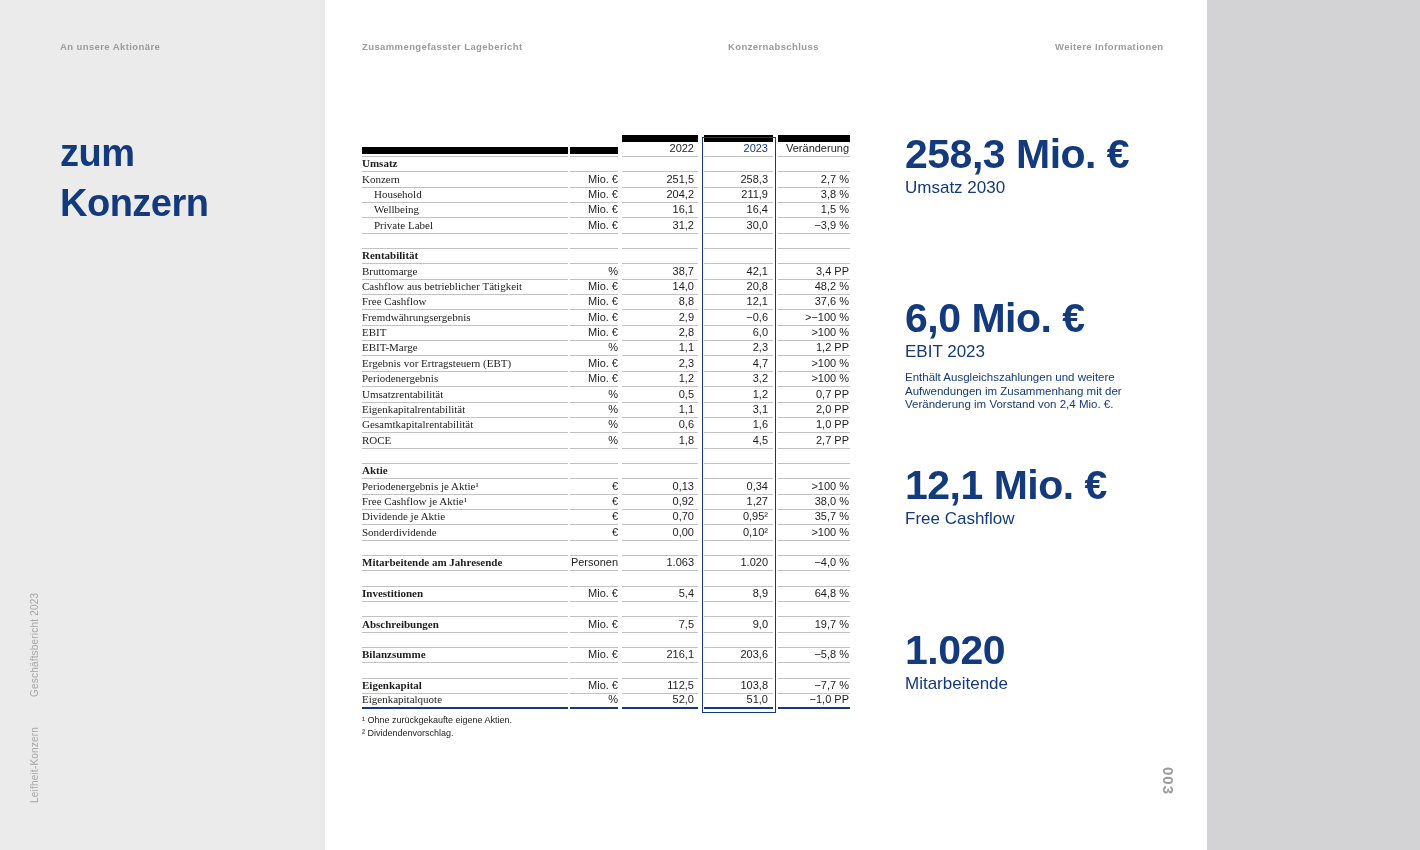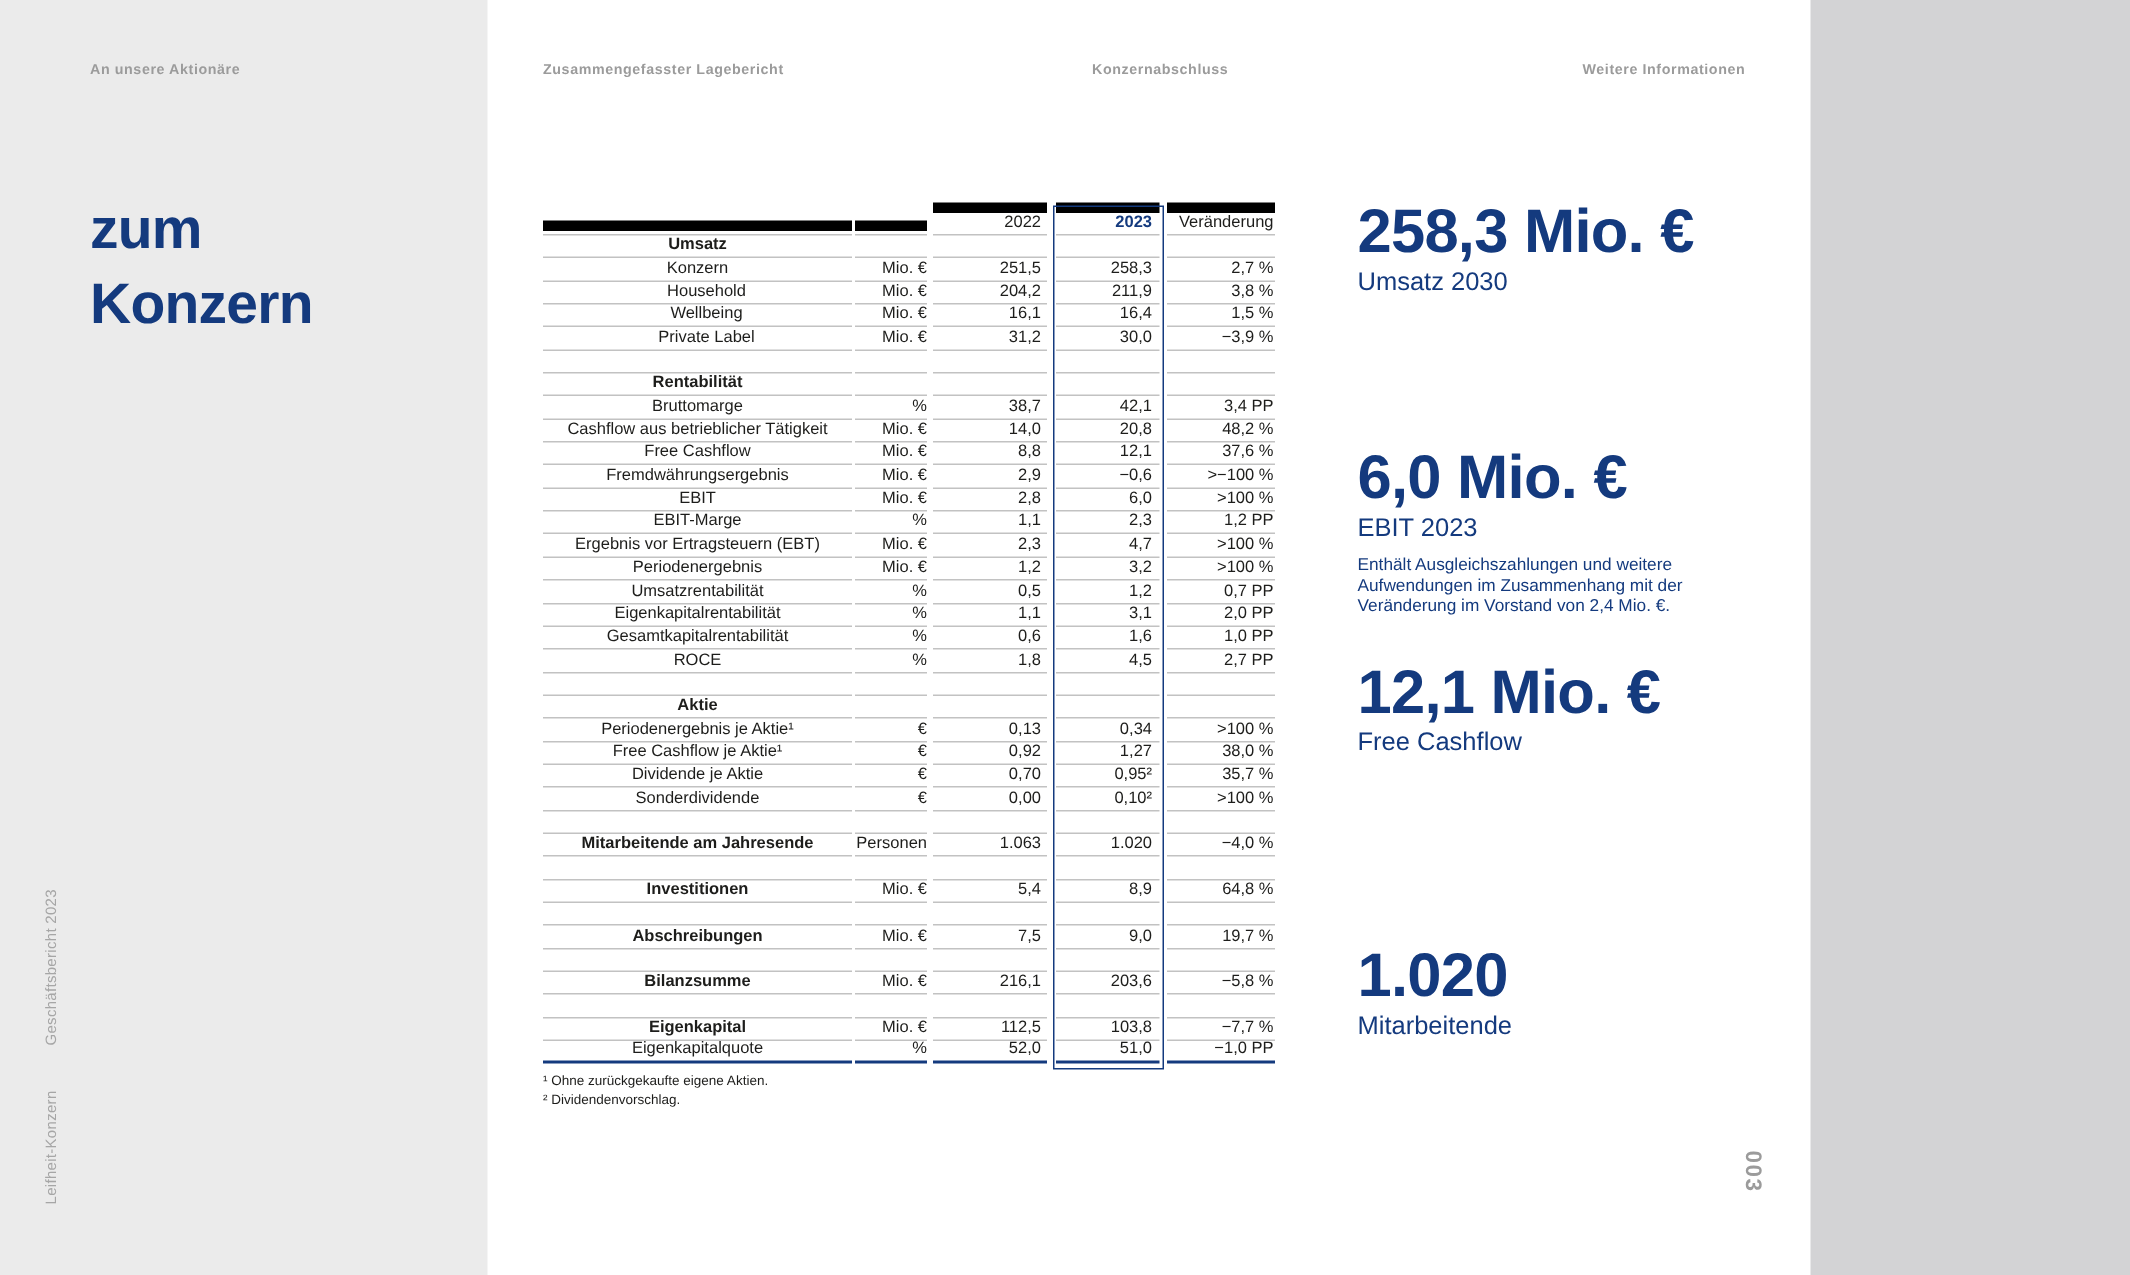--- a/index.html
+++ b/index.html
@@ -18,37 +18,37 @@
                 font-size:38px; font-weight:bold; line-height:50px; letter-spacing:-0.5px; }
 
   
   .kpi-table { position:absolute; left:362px; top:140px; width:490px; }
   .trow { display:flex; height:15.35px; align-items:flex-end; }
   .trow.header { height:17px; }
   .c { font-size:11px; line-height:12px; color:#1d1d1b; padding-bottom:2px;
        border-bottom:1px solid #c2c2c2; overflow:hidden; white-space:nowrap; }
   .header .c { border-top:7px solid #000000; }
   .last .c { border-bottom:2px solid #143a7e; }
-  .c.lbl  { width:206px; text-align:center; }
+  .c.lbl  { width:206px; text-align:left;font-family:Liberation Serif, serif; }
   .c.unit { width:48px;  margin-left:2px; text-align:right; }
   .c.y22  { width:76px;  margin-left:4px; text-align:right; padding-right:4px; }
   .c.y23  { width:69px;  margin-left:6px; text-align:right; padding-right:5px; }
   .c.chg  { width:72px;  margin-left:5px; text-align:right; padding-right:1px; }
   .c.ind  { padding-left:12px; }
   .trow.section .c.lbl, .trow.boldrow .c.lbl { font-weight:bold; }
   .header .c.y22, .header .c.chg { color:#1d1d1b; }
-  .header .c.y23 { font-weight:bold; color:#143a7e; }
+  .header .c.y23 { font-weight:normal; color:#143a7e; }
   .col-box { position:absolute; left:340px; top:-3px; width:74px; height:576px;
              border:1.5px solid #143a7e; pointer-events:none; }
   .footnotes { position:absolute; left:362px; top:714px; font-size:9px;
                line-height:12.5px; color:#1d1d1b; }
 
   
   .hl { position:absolute; left:905px; color:#143a7e; }
-  .hl-1 { top:133px; } .hl-2 { top:297px; } .hl-3 { top:440px; } .hl-4 { top:629px; }
+  .hl-1 { top:133px; } .hl-2 { top:297px; } .hl-3 { top:464px; } .hl-4 { top:629px; }
   .hl-value { font-size:41px; font-weight:bold; line-height:42px; letter-spacing:-0.5px; white-space:nowrap; }
   .hl-label { font-size:17px; margin-top:3px; }
   .hl-note  { font-size:11.5px; line-height:13.5px; margin-top:9px; width:252px; }
 
   
   .vtext { position:absolute; white-space:nowrap; font-size:10px; color:#a6a6a6;
            transform:rotate(-90deg); transform-origin:0 0; letter-spacing:0.2px; }
   .vtext-gb { left:29px; top:697px; }
   .vtext-lk { left:29px; top:803px; }
   .page-num { position:absolute; left:1177px; top:767px; font-size:15px; font-weight:bold;

